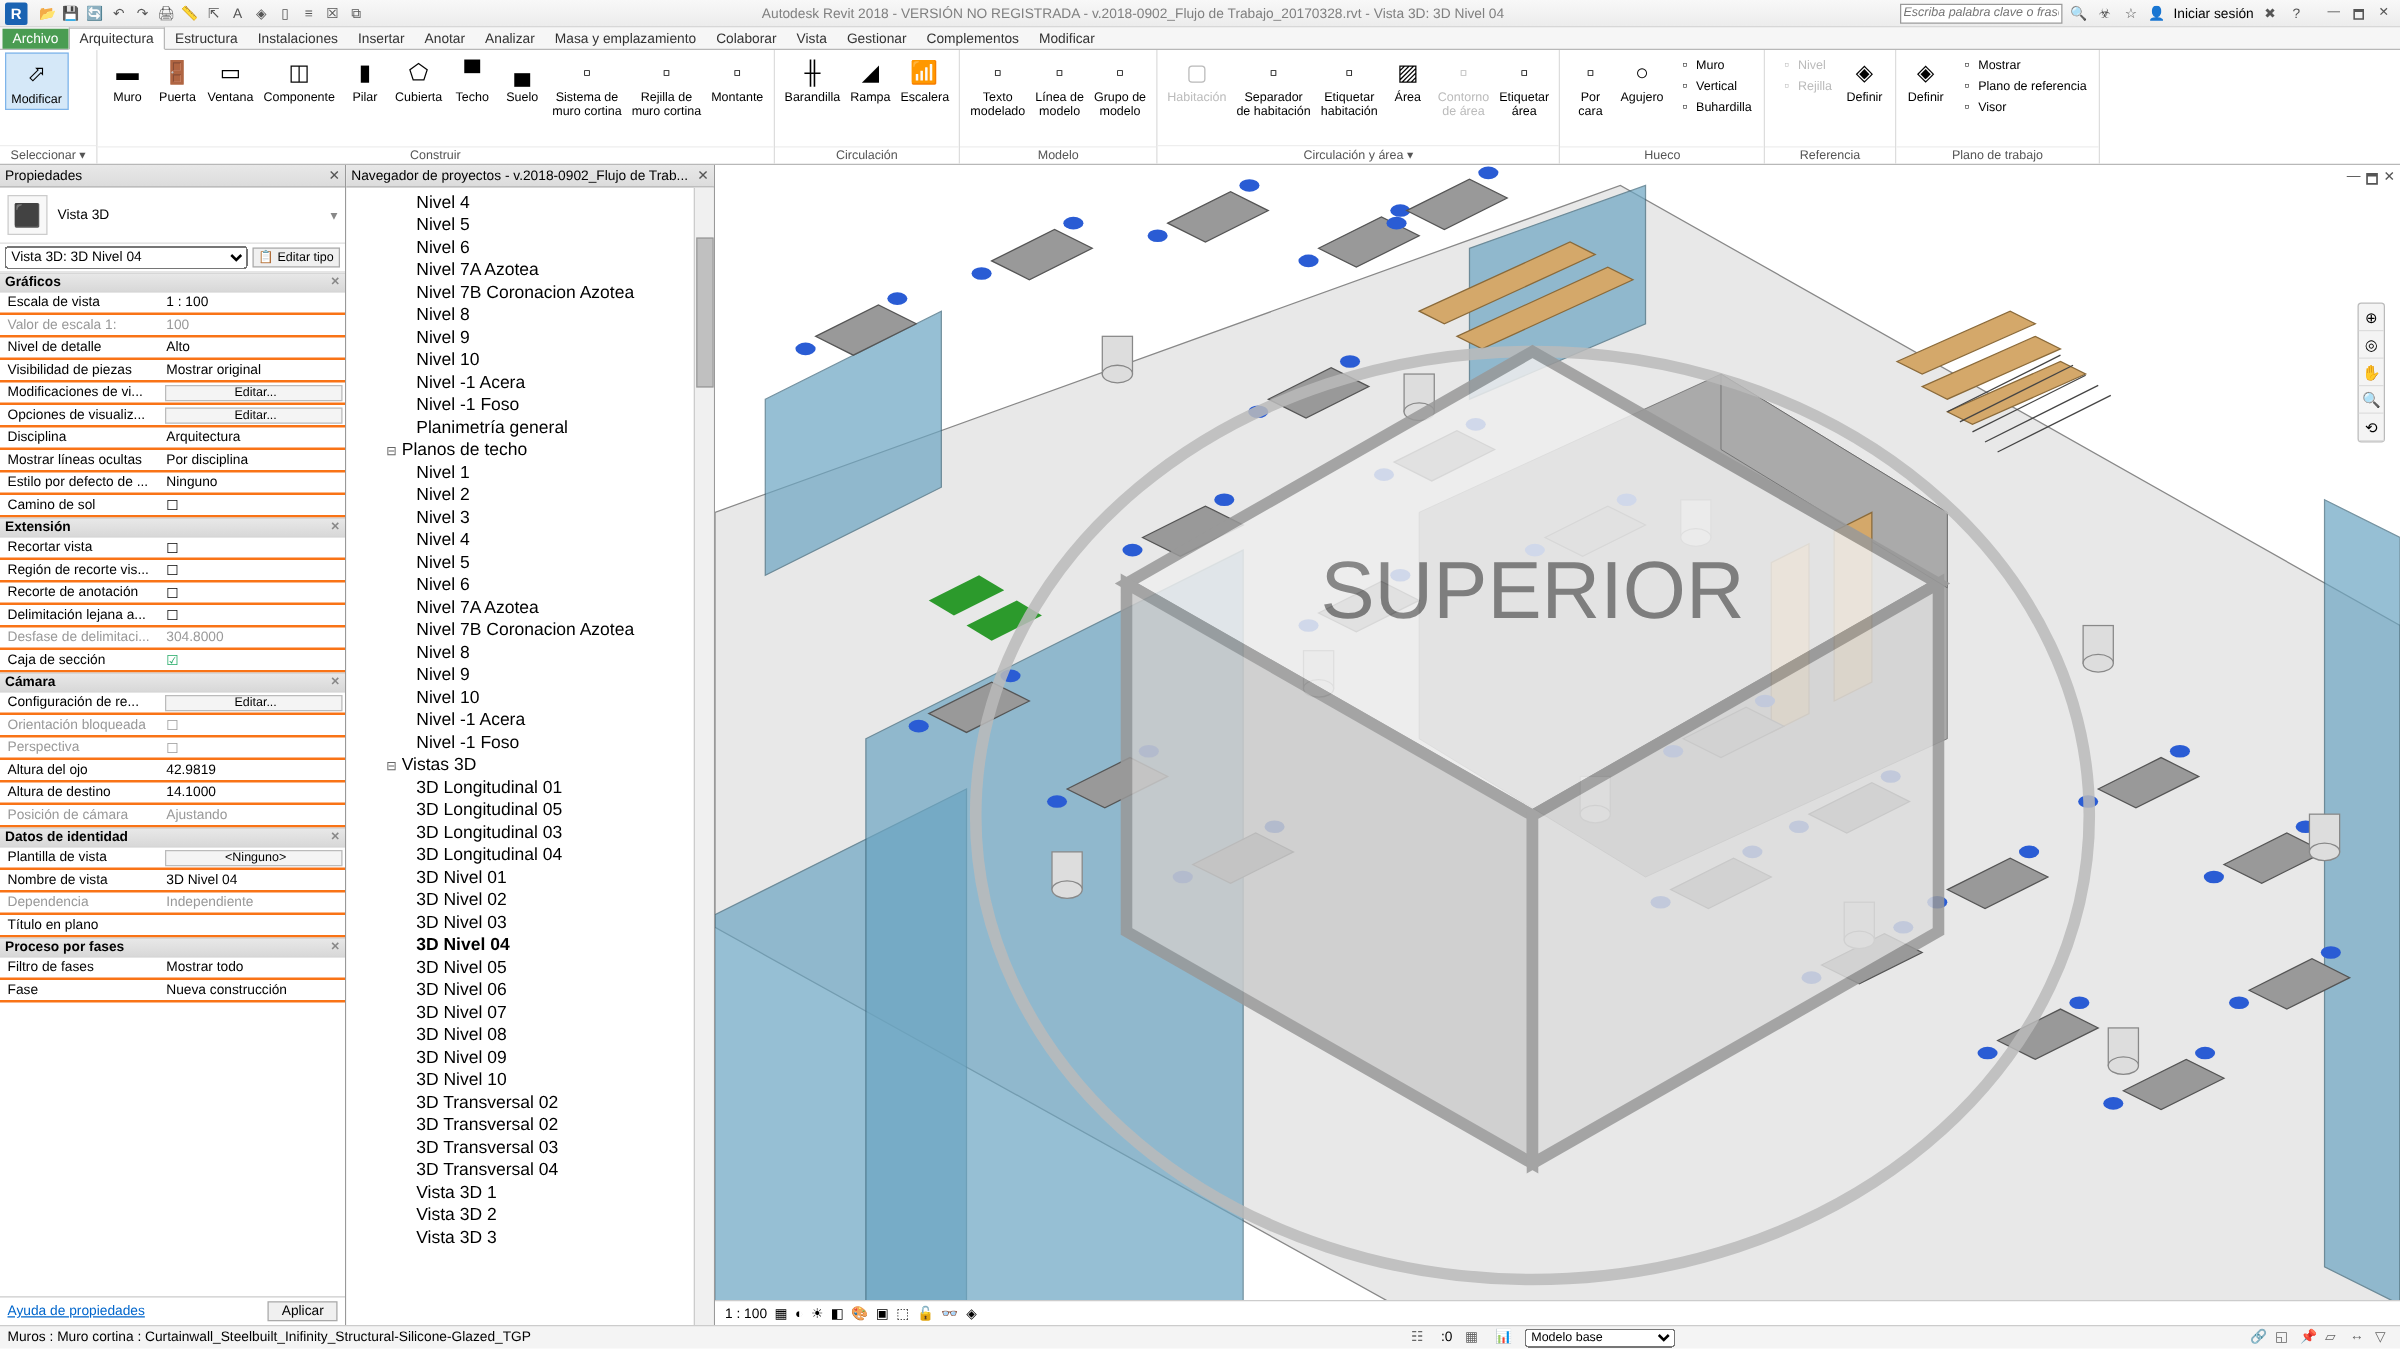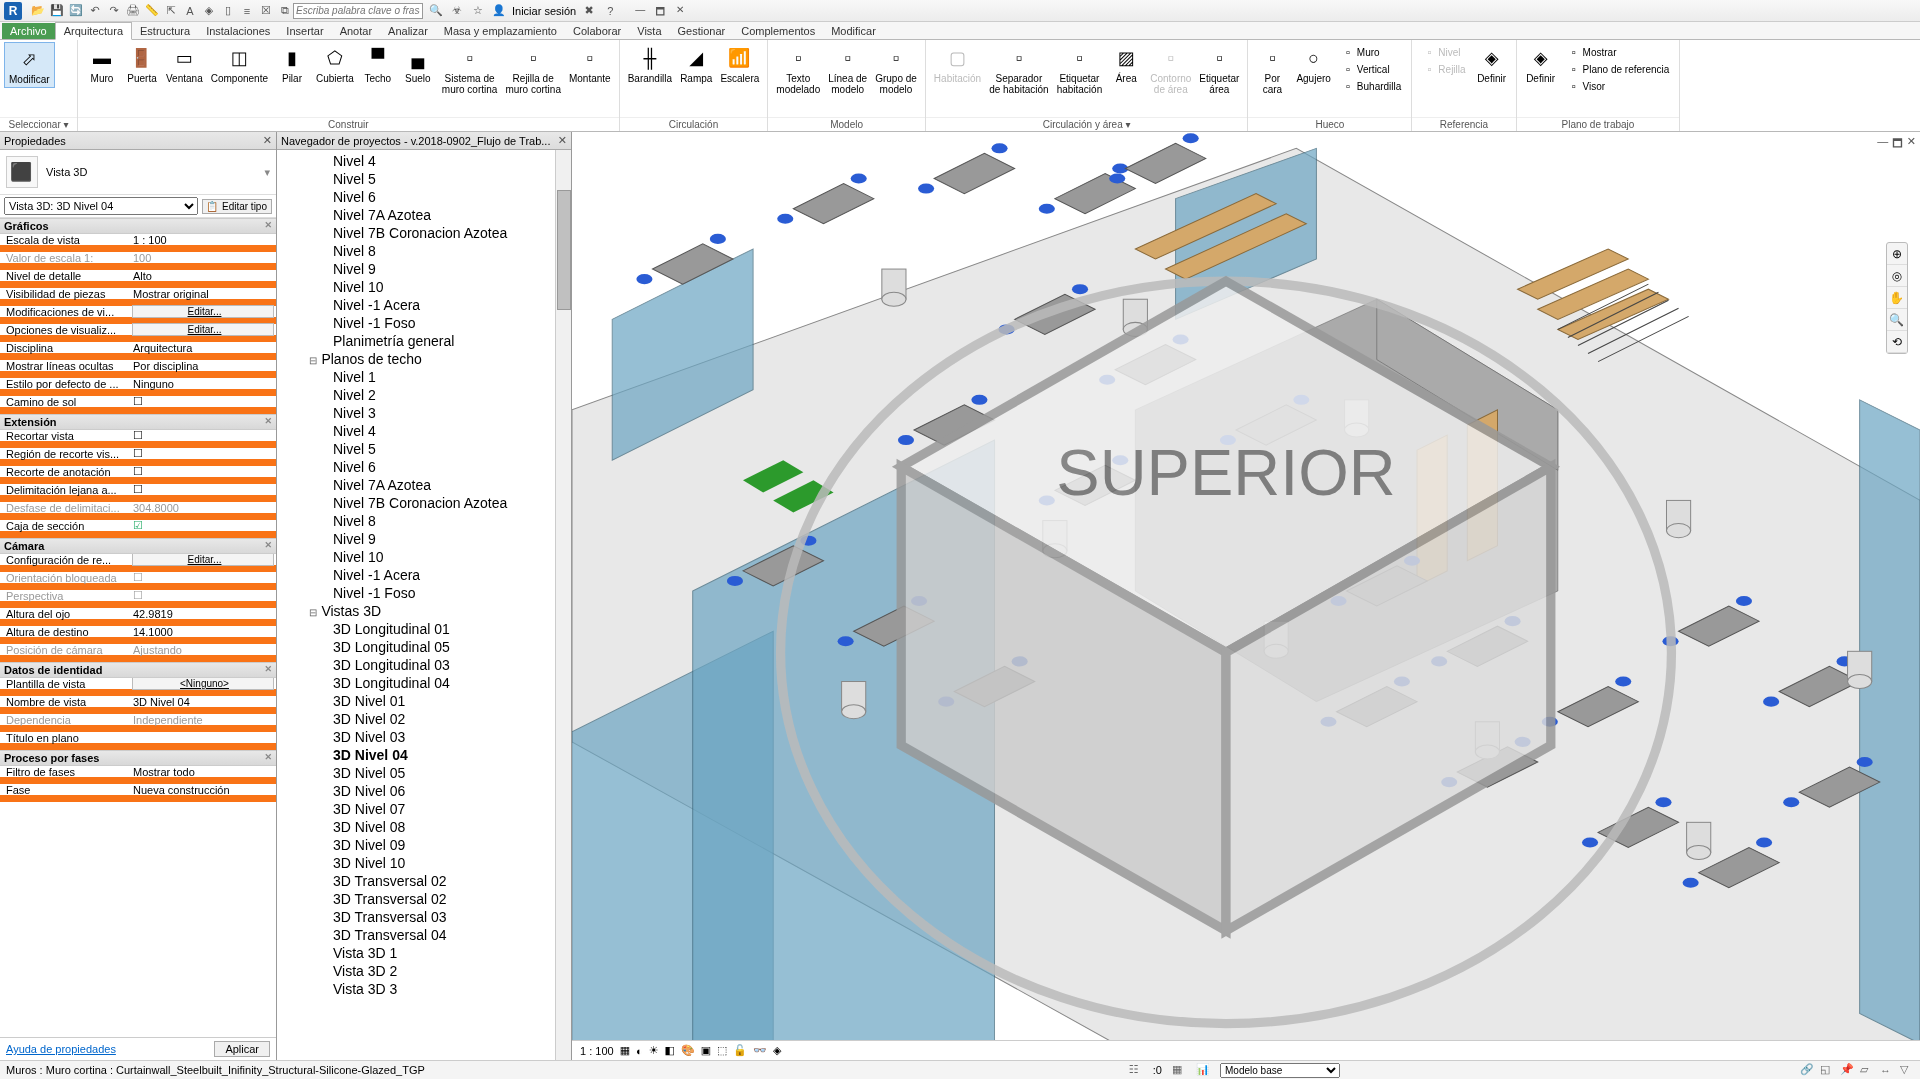--- a/index.html
+++ b/index.html
@@ -44,24 +44,24 @@
 .panel-hdr { height:18px; background:linear-gradient(#e8e8e8,#dcdcdc); border-bottom:1px solid #aaa; display:flex; align-items:center; padding:0 4px; font-size:11px; }
 .panel-close { margin-left:auto; font-size:11px; color:#555; cursor:pointer; }
 .prop-type { display:flex; align-items:center; padding:6px; gap:8px; border-bottom:1px solid #ddd; }
 .prop-type-ico { width:32px; height:32px; border:1px solid #ccc; display:flex; align-items:center; justify-content:center; font-size:18px; background:#f8f8f8; }
 .prop-sel { display:flex; gap:4px; padding:2px 4px; border-bottom:1px solid #ddd; align-items:center; }
 .prop-sel select { flex:1; font-size:11px; height:18px; }
 .prop-edit-btn { font-size:10px; padding:1px 4px; background:#f0f0f0; border:1px solid #aaa; cursor:pointer; }
 .prop-body { flex:1; overflow-y:auto; }
 .prop-grp-hdr { background:linear-gradient(#e8e8e8,#d8d8d8); padding:1px 4px; font-size:11px; font-weight:bold; border-top:1px solid #ccc; border-bottom:1px solid #ccc; position:relative; }
 .prop-grp-hdr::after { content:"✕"; position:absolute; right:4px; color:#888; font-size:9px; }
-.prop-row { display:flex; border-bottom:7px solid #f97316; font-size:11px; height:18px; align-items:center; }
+.prop-row { display:flex; border-bottom:2px solid #f97316; font-size:11px; height:18px; align-items:center; }
 .prop-k { width:130px; padding-left:6px; overflow:hidden; text-overflow:ellipsis; white-space:nowrap; }
 .prop-v { flex:1; padding-left:3px; overflow:hidden; }
-.prop-v.btn { text-align:center; background:#f4f4f4; border:1px solid #bbb; margin:1px 2px; font-size:10px; cursor:pointer;text-decoration:underline; }
+.prop-v.btn { text-align:center; background:#f4f4f4; border:1px solid #bbb; margin:1px 2px; font-size:10px; cursor:pointer; }
 .prop-v.chk::before { content:"☐"; }
 .prop-v.chk.on::before { content:"☑"; color:#2a6; }
 .prop-k.dis,.prop-v.dis { color:#999; }
 .spacer-v { height:8px; }
 .prop-foot { display:flex; padding:3px 6px; border-top:1px solid #ccc; align-items:center; }
 .prop-help { color:#0066cc; text-decoration:underline; font-size:11px; cursor:pointer; }
 .apply-btn { margin-left:auto; padding:1px 10px; background:#f0f0f0; border:1px solid #aaa; font-size:11px; }
 
 
 .browser { width:295px; background:#fff; border-right:1px solid #999; display:flex; flex-direction:column; }
@@ -114,20 +114,21 @@
     <span class="qat-i">🖨</span>
     <span class="qat-i">📏</span>
     <span class="qat-i">⇱</span>
     <span class="qat-i">A</span>
     <span class="qat-i">◈</span>
     <span class="qat-i">▯</span>
     <span class="qat-i">≡</span>
     <span class="qat-i">☒</span>
     <span class="qat-i">⧉</span>
   </div>
+  <div class="title-txt">Autodesk Revit 2018 - VERSIÓN NO REGISTRADA -   v.2018-0902_Flujo de Trabajo_20170328.rvt - Vista 3D: 3D Nivel 04</div>
   <div class="title-right">
     <input class="search-box" placeholder="Escriba palabra clave o frase" style="">
     <span class="qat-i">🔍</span>
     <span class="qat-i">☣</span>
     <span class="qat-i">☆</span>
     <span class="qat-i">👤</span>
     <span>Iniciar sesión</span>
     <span class="qat-i">✖</span>
     <span class="qat-i">?</span>
     <div class="win-btns">

